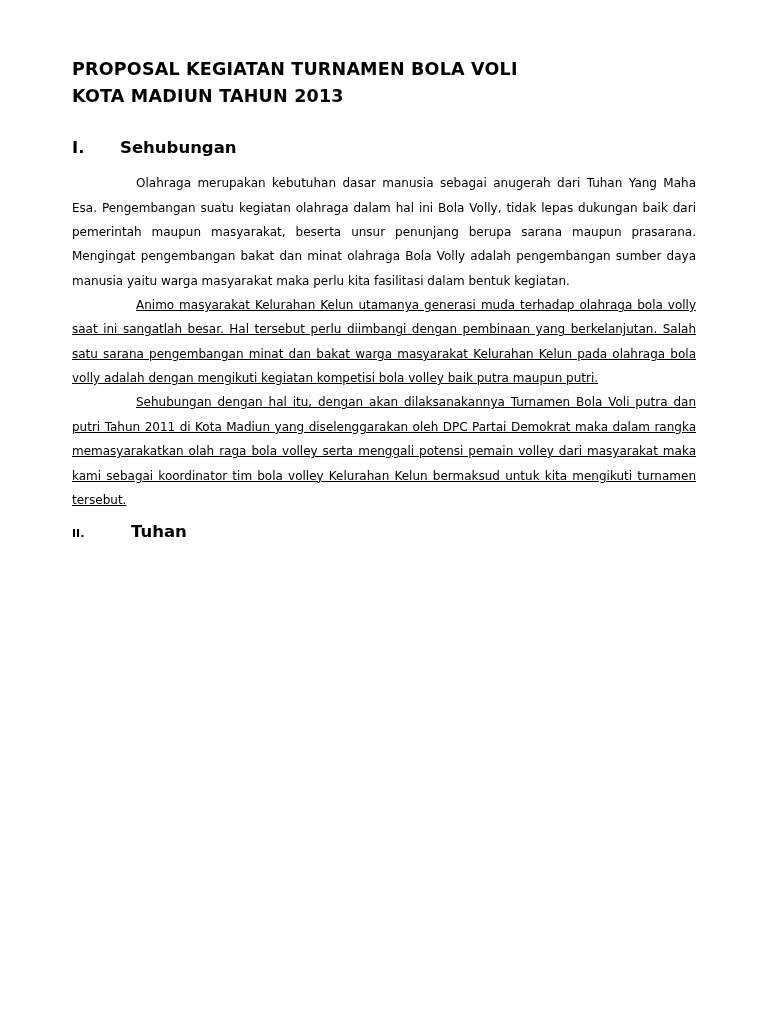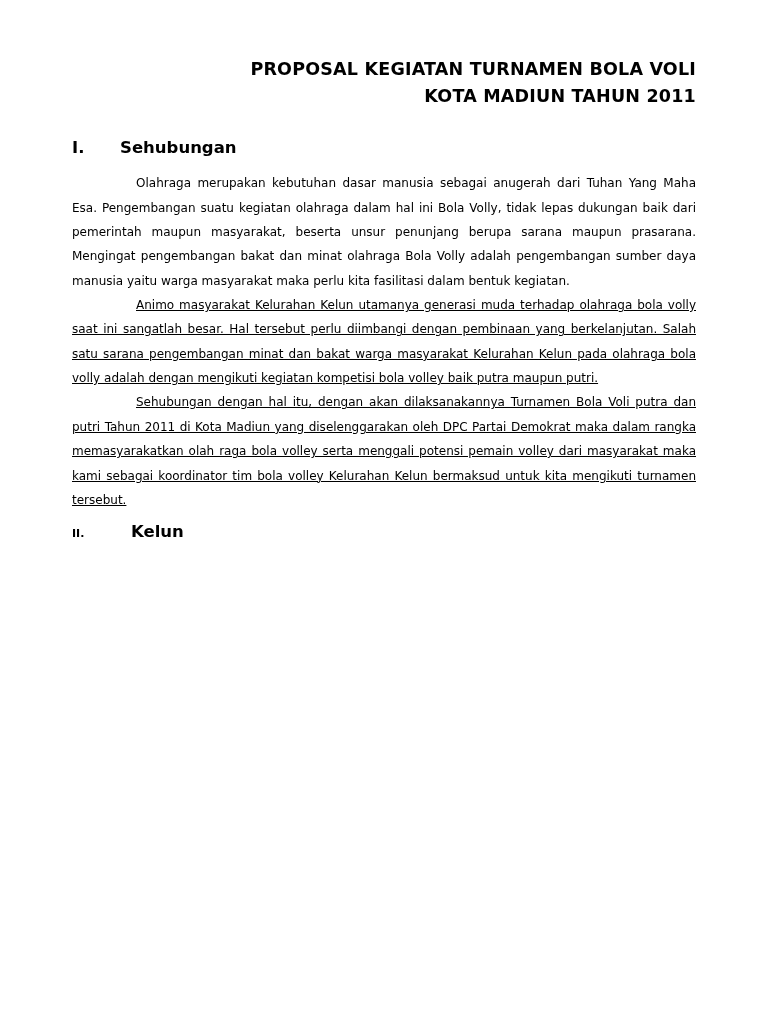--- a/index.html
+++ b/index.html
@@ -12,21 +12,21 @@
     width: 768px;
     height: 1024px;
     background: #ffffff;
     font-family: "DejaVu Sans", sans-serif;
     color: #000000;
     box-sizing: border-box;
     padding: 56px 72px 0 72px;
     overflow: hidden;
   }
   .doc-title {
-    text-align: right;
+    text-align: left;
     font-weight: bold;
     font-size: 17.5px;
     letter-spacing: 0.2px;
     line-height: 1.55;
   }
   .doc-title .line2 {
     display: block;
   }
   .section {
     margin-top: 28px;
@@ -69,33 +69,33 @@
     gap: 11px;
   }
 </style>
 </head>
 <body>
 
 <div class="page">
 
   <div class="doc-title">
     <span>PROPOSAL KEGIATAN TURNAMEN BOLA VOLI</span>
-    <span class="line2">KOTA MADIUN TAHUN 2011</span>
+    <span class="line2">KOTA MADIUN TAHUN 2013</span>
   </div>
 
   <div class="section">
     <div class="section-heading">
       <span class="num">I.</span>
       <span class="label">Sehubungan</span>
     </div>
     <div class="body-block">
       <p class="para">Olahraga merupakan kebutuhan dasar manusia sebagai anugerah dari Tuhan Yang Maha Esa. Pengembangan suatu kegiatan olahraga dalam hal ini Bola Volly,  tidak lepas dukungan baik dari pemerintah maupun masyarakat, beserta unsur penunjang berupa sarana maupun prasarana. Mengingat pengembangan bakat dan minat olahraga Bola Volly adalah pengembangan sumber daya manusia yaitu warga masyarakat maka  perlu kita fasilitasi dalam bentuk kegiatan.</p>
       <p class="para">Animo masyarakat Kelurahan Kelun utamanya generasi muda terhadap olahraga bola volly saat ini sangatlah besar. Hal tersebut perlu diimbangi dengan pembinaan yang berkelanjutan. Salah satu sarana pengembangan minat dan bakat warga masyarakat Kelurahan Kelun pada olahraga bola volly adalah dengan mengikuti kegiatan kompetisi bola volley baik putra maupun putri.</p>
       <p class="para">Sehubungan dengan hal itu, dengan akan dilaksanakannya  Turnamen Bola Voli putra dan putri Tahun 2011 di Kota Madiun yang diselenggarakan oleh DPC Partai Demokrat maka dalam rangka memasyarakatkan olah raga bola volley serta menggali potensi pemain volley dari masyarakat maka kami sebagai koordinator  tim bola volley Kelurahan Kelun bermaksud untuk  kita mengikuti turnamen tersebut.</p>
     </div>
   </div>
 
   <div class="section-heading second">
     <span class="num small">II.</span>
-    <span class="label">Kelun</span>
+    <span class="label">Tuhan</span>
   </div>
 
 </div>
 
 </body></html>

